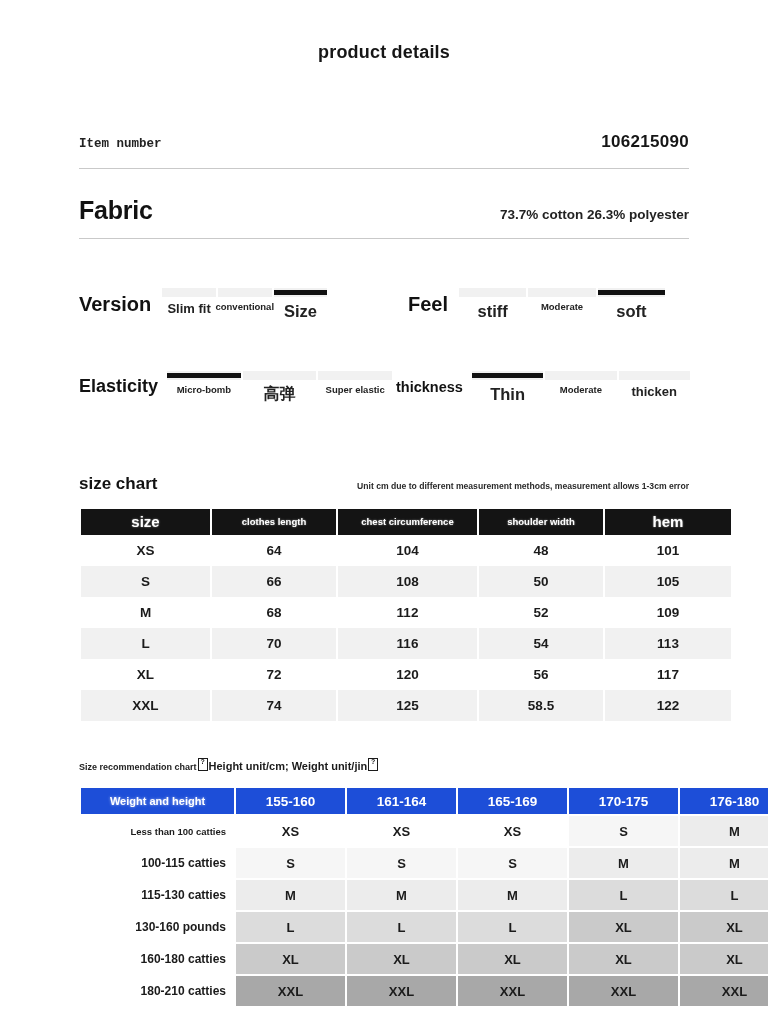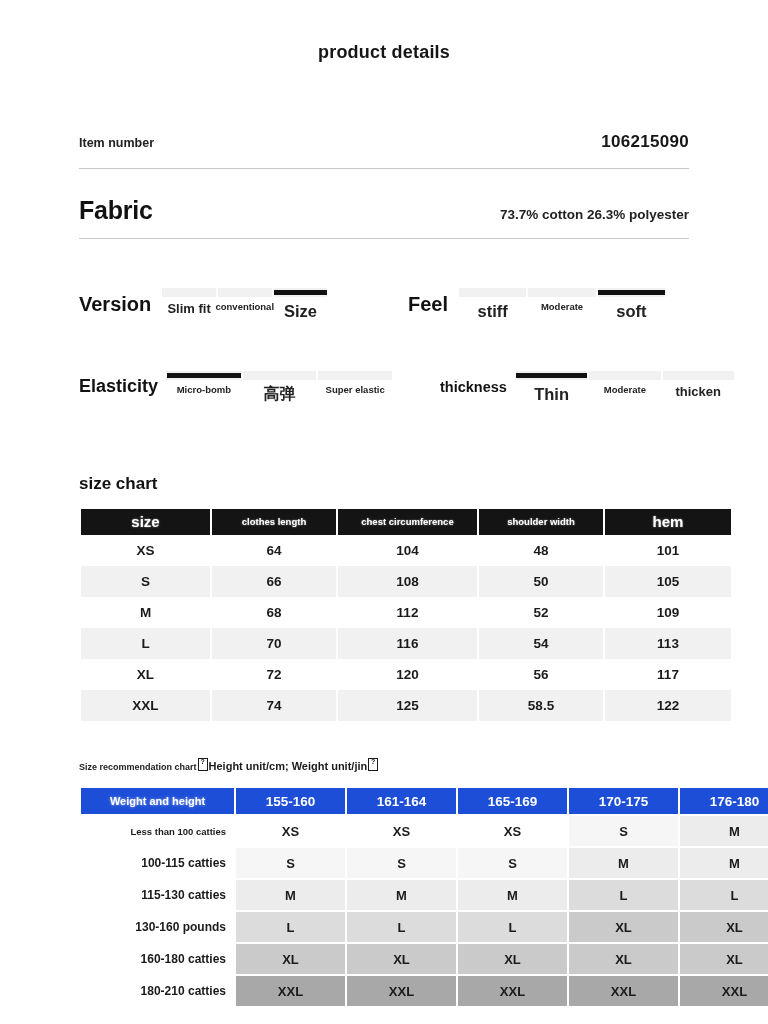--- a/index.html
+++ b/index.html
@@ -18,21 +18,21 @@
     position:absolute;top:42px;left:0;width:768px;
     text-align:center;font-size:18px;font-weight:700;
     letter-spacing:.2px;color:#161616;
   }
 
   
   .itemrow{
     position:absolute;left:79px;top:132px;width:610px;
     display:flex;justify-content:space-between;align-items:baseline;
   }
-  .itemrow .lbl{font-size:12.5px;font-weight:700;color:#222;}
+  .itemrow .lbl{font-size:12.5px;font-weight:700;color:#222;font-family:Liberation Mono, monospace;}
   .itemrow .val{font-size:17px;font-weight:700;color:#161616;letter-spacing:.3px;}
   .rule{position:absolute;left:79px;width:610px;height:1px;background:#c9c9c9;}
   .rule.r1{top:168px;}
   .rule.r2{top:238px;}
 
   
   .fabricrow{
     position:absolute;left:79px;top:196px;width:610px;
     display:flex;justify-content:space-between;align-items:baseline;
   }
@@ -64,21 +64,21 @@
   .seg-label.sz-sm{font-size:9.5px;}
   .seg-label.sz-cjk{font-size:16px;}
 
   
   .attr-version{left:79px;top:288px;}
   .attr-version .name{font-size:20px;margin-right:11px;}
   .attr-feel{left:408px;top:288px;}
   .attr-feel .name{font-size:20px;margin-right:11px;}
   .attr-elasticity{left:79px;top:371px;}
   .attr-elasticity .name{font-size:18px;margin-right:9px;}
-  .attr-thickness{left:396px;top:371px;margin-left:44px;}
+  .attr-thickness{left:396px;top:371px;}
   .attr-thickness .name{font-size:14.5px;margin-right:9px;padding-top:9px;}
 
   
   .sc-head{
     position:absolute;left:79px;top:474px;width:610px;
     display:flex;justify-content:space-between;align-items:baseline;
   }
   .sc-head .h{font-size:17px;font-weight:700;color:#121212;}
   .sc-head .note{font-size:8.6px;font-weight:700;color:#2a2a2a;}
 
@@ -227,20 +227,21 @@
         <div class="seg-labels">
           <div class="seg-label sz-lg" style="width: 71.3333px;">Thin</div>
           <div class="seg-label sz-sm" style="width: 71.3333px;">Moderate</div>
           <div class="seg-label sz-md" style="width: 71.3333px;">thicken</div>
         </div>
       </span>
   </div>
 
   <div class="sc-head">
     <span class="h">size chart</span>
+    <span class="note">Unit cm due to different measurement methods, measurement allows 1-3cm error</span>
   </div>
 
   <table class="sc-table">
     <thead>
       <tr>
           <th class="big" style="width: 125px;">size</th>
           <th style="width: 120px;">clothes length</th>
           <th style="width: 135px;">chest circumference</th>
           <th style="width: 120px;">shoulder width</th>
           <th class="big" style="width: 122px;">hem</th>

